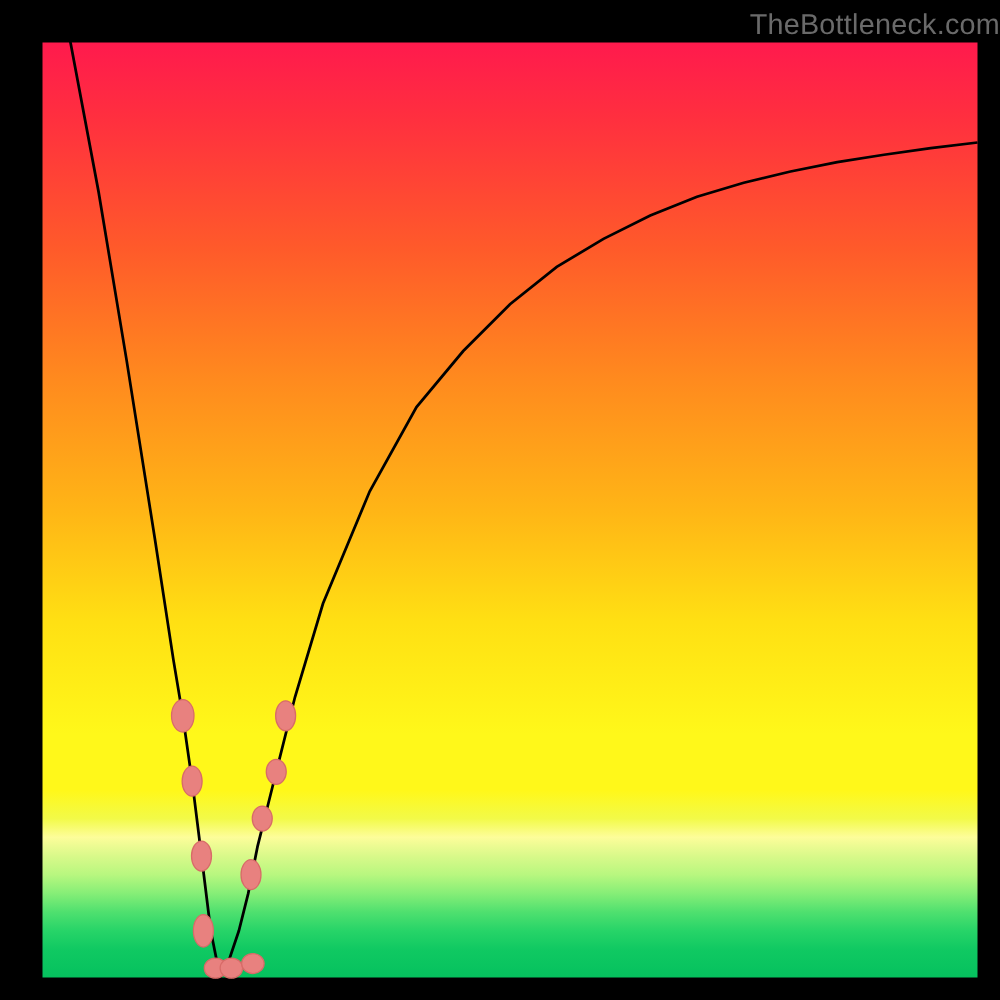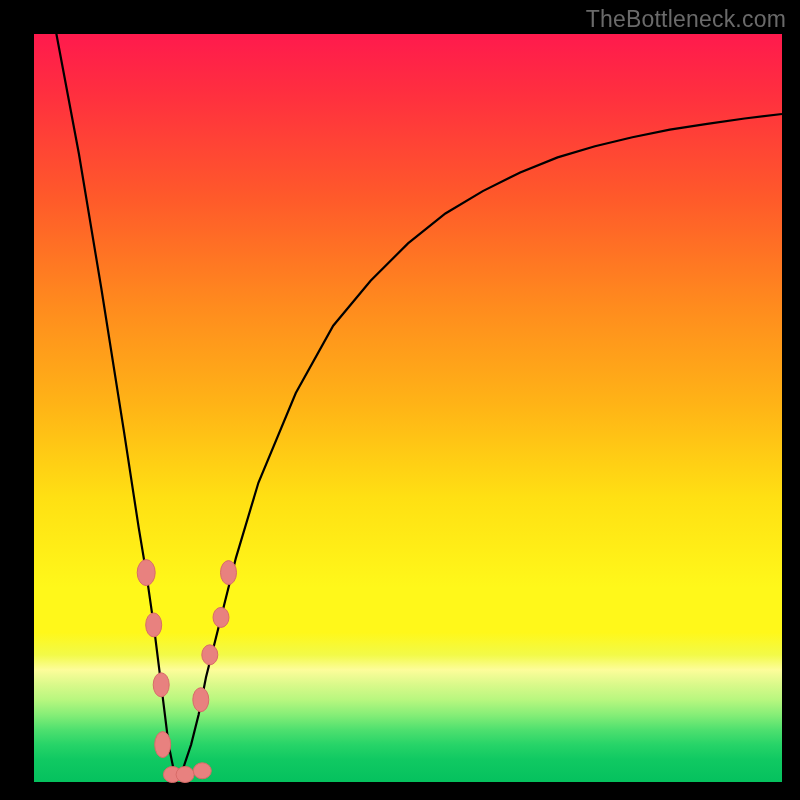--- a/index.html
+++ b/index.html
@@ -42,21 +42,21 @@
       #86ee77 91%,
       #4fe06f 93%,
       #27d468 95%,
       #10c962 97%,
       #05c15e 100%
     );
   }
   .watermark {
     position: absolute;
     top: 6px;
-    right: 14px;
+    right: 0;
     font-size: 23px;
     color: #6a6a6a;
     font-weight: 500;
     letter-spacing: 0.2px;
   }
   svg.curve {
     position: absolute;
     left: 34px;
     top: 34px;
     width: 748px;

